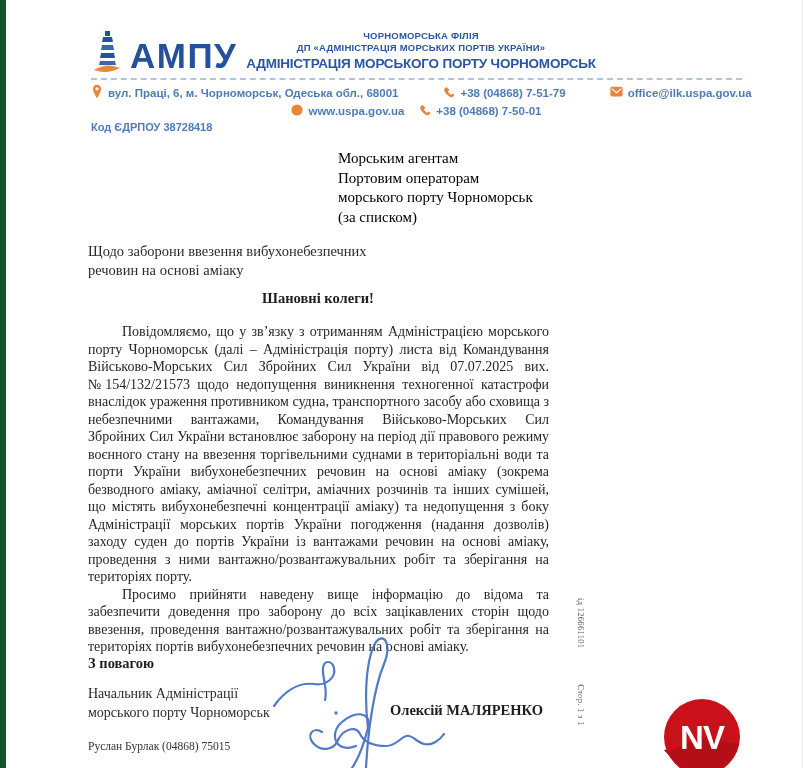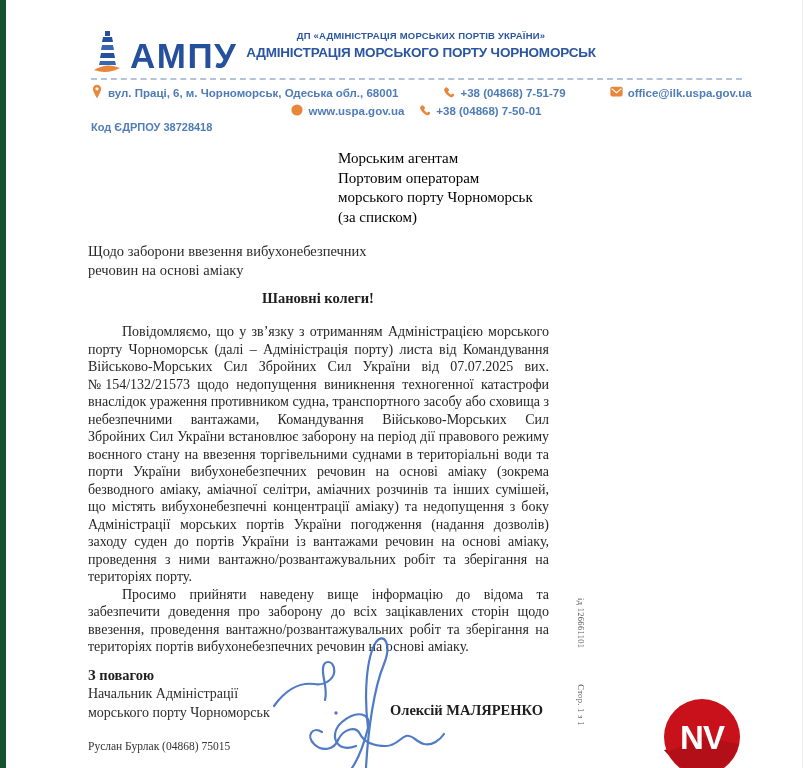--- a/index.html
+++ b/index.html
@@ -31,21 +31,21 @@
   .subject{position:absolute;left:82px;top:242px;width:300px;font-size:14.5px;line-height:19px;color:#2b2b2b;}
   .salutation{position:absolute;left:82px;top:290px;width:460px;text-align:center;
     font-weight:bold;font-size:14.5px;color:#1e1e1e;}
 
   
   .body-text{position:absolute;left:82px;top:323px;width:461px;text-align:justify;
     font-size:14px;line-height:17.5px;color:#262626;}
   .body-text p{margin:0;text-indent:34px;}
 
   
-  .regards{position:absolute;left:82px;top:655px;font-weight:bold;font-size:14.5px;color:#1e1e1e;margin-top:12px;}
+  .regards{position:absolute;left:82px;top:655px;font-weight:bold;font-size:14.5px;color:#1e1e1e;}
   .position-block{position:absolute;left:82px;top:684px;font-size:14px;line-height:19px;color:#2b2b2b;}
   .signer{position:absolute;left:384px;top:702px;font-weight:bold;font-size:14.5px;color:#1e1e1e;white-space:nowrap;}
   .executor{position:absolute;left:82px;top:740px;font-size:11.5px;color:#333;}
 
   .signature{position:absolute;left:264px;top:634px;width:190px;height:134px;}
 
   
   .side-stamp{position:absolute;left:580px;top:598px;transform:rotate(90deg);
     transform-origin:0 0;white-space:nowrap;font-size:8.5px;color:#555;letter-spacing:.3px;}
   .side-stamp .gap{display:inline-block;width:36px;}
@@ -66,20 +66,21 @@
         <polygon points="10,15 21,15 22,20 9,20" fill="#3a66ad"></polygon>
         <polygon points="9,23 22,23 23,28 8,28" fill="#24509c"></polygon>
         <polygon points="8,31 23,31 24,35 7,35" fill="#3a66ad"></polygon>
         <path d="M2 40 Q15 32 28 38 Q15 45 2 40 Z" fill="#e8863b"></path>
       </svg>
     </span>
     <span class="logo-text">АМПУ</span>
   </div>
 
   <div class="branch">
+    <div class="branch-small">ЧОРНОМОРСЬКА ФІЛІЯ</div>
     <div class="branch-small">ДП «АДМІНІСТРАЦІЯ МОРСЬКИХ ПОРТІВ УКРАЇНИ»</div>
     <div class="org-name">АДМІНІСТРАЦІЯ МОРСЬКОГО ПОРТУ ЧОРНОМОРСЬК</div>
   </div>
 
   <div class="dash-sep"></div>
 
   <div class="contact-row row1">
     <span class="contact-item">
       <span class="cicon">
         <svg width="12" height="15" viewBox="0 0 16 20">

